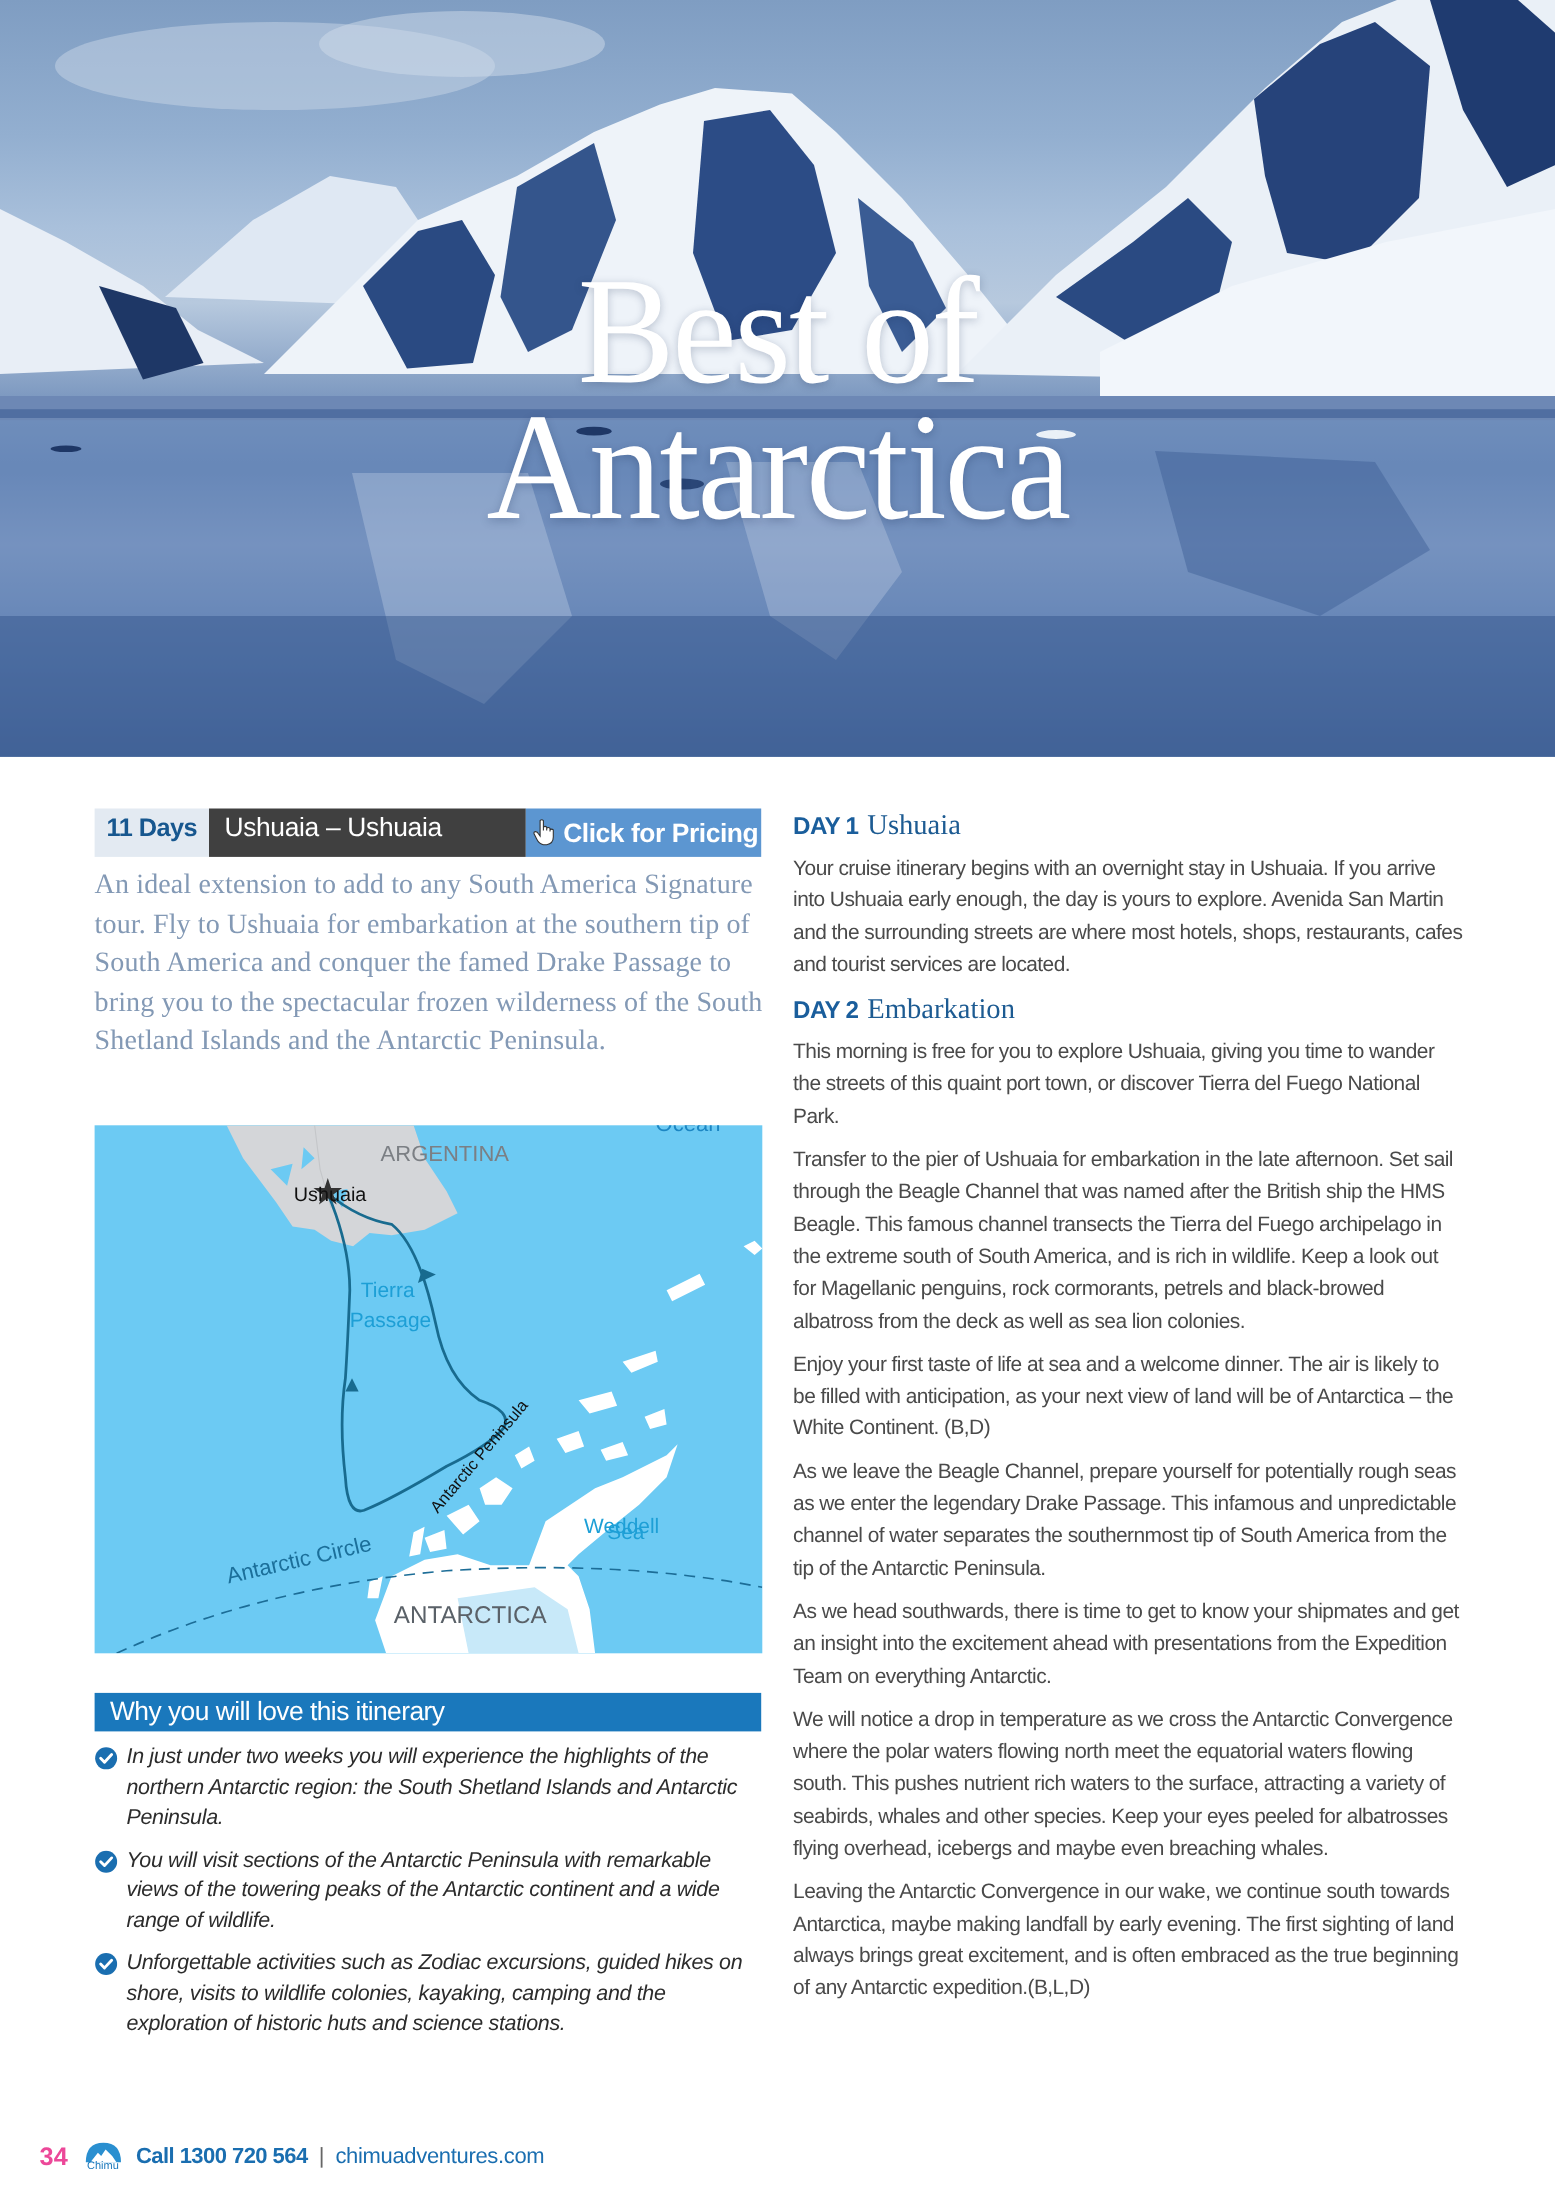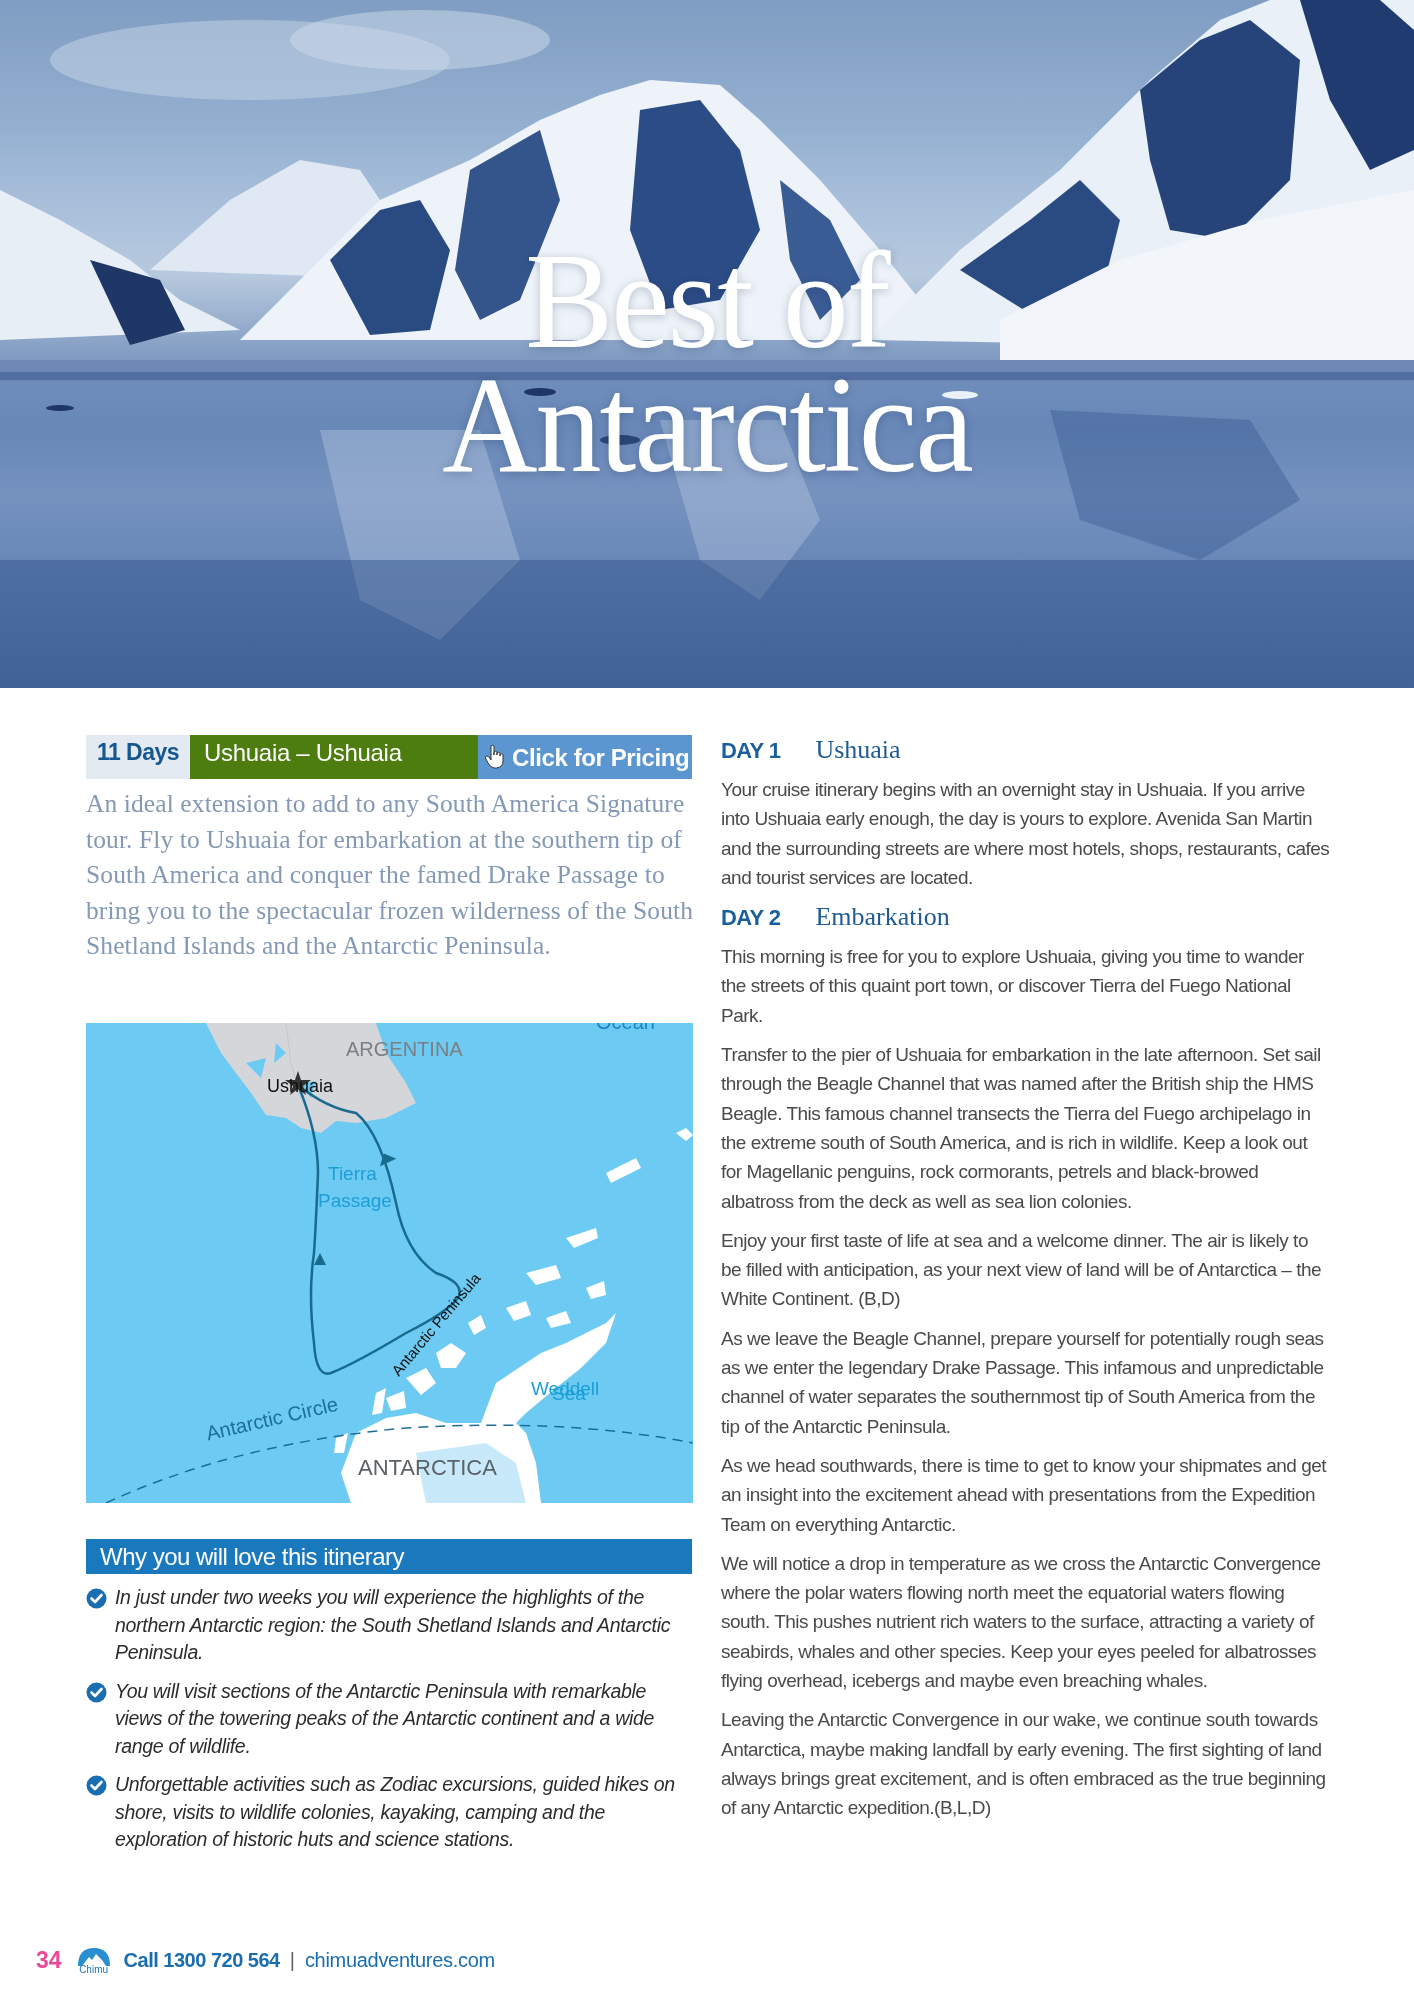--- a/index.html
+++ b/index.html
@@ -13,21 +13,21 @@
   .hero-title { position: absolute; left: 0; width: 1414px; text-align: center; color: #ffffff;
     font-family: "Liberation Serif", "DejaVu Serif", serif; font-weight: normal; letter-spacing: -2px;
     text-shadow: 0 2px 8px rgba(20,40,80,0.25); }
   .hero-title.l1 { top: 236px; font-size: 132px; line-height: 130px; transform: scaleY(1.05); }
   .hero-title.l2 { top: 360px; font-size: 132px; line-height: 130px; transform: scaleY(1.05); }
 
   
   .infobar { position: absolute; left: 86px; top: 735px; width: 606px; height: 44px; display: flex; }
   .infobar .days { width: 104px; background: #e3eaf2; color: #17578f; font-weight: bold;
     font-size: 23px; line-height: 35px; text-align: center; letter-spacing: -0.5px; }
-  .infobar .route { width: 288px; background: #4d7c0f; color: #ffffff; font-size: 24px; line-height: 35px;
+  .infobar .route { width: 288px; background: #404040; color: #ffffff; font-size: 24px; line-height: 35px;
     padding-left: 14px; letter-spacing: -0.3px; }
   .infobar .pricing { flex: 1; background: #5c96d1; color: #ffffff; font-size: 24px; font-weight: bold;
     line-height: 35px; display: flex; align-items: center; padding-left: 6px; cursor: pointer; letter-spacing: -0.4px; }
   .infobar .pricing svg { margin-right: 6px; }
 
   
   .intro { position: absolute; left: 86px; top: 786px; width: 612px; font-family: "Liberation Serif", "DejaVu Serif", serif;
     font-size: 25.5px; line-height: 35.5px; color: #8399b5; letter-spacing: 0.1px; }
 
   
@@ -38,21 +38,21 @@
   
   .why-bar { position: absolute; left: 86px; top: 1539px; width: 606px; height: 35px; background: #1a78bc;
     color: #ffffff; font-size: 24px; line-height: 35px; padding-left: 14px; letter-spacing: -0.5px; }
   .why-list { position: absolute; left: 86px; top: 1584px; width: 610px; list-style: none; }
   .why-list li { position: relative; padding-left: 29px; font-size: 19.5px; line-height: 27.5px; color: #2c2c2c;
     font-style: italic; margin-bottom: 11px; letter-spacing: -0.3px; }
   .why-list li .chk { position: absolute; left: 0; top: 4px; width: 21px; height: 21px; }
 
   
   .right { position: absolute; left: 721px; top: 735px; width: 610px; }
-  .day-head { display: flex; align-items: baseline; margin-bottom: 10px; gap: 27px; }
+  .day-head { display: flex; align-items: baseline; margin-bottom: 10px; }
   .day-head .dnum { font-weight: bold; color: #1a5e9c; font-size: 22px; letter-spacing: -0.6px; margin-right: 8px; }
   .day-head .dtitle { font-family: "Liberation Serif", "DejaVu Serif", serif; color: #1d5b92; font-size: 26px; letter-spacing: 0px; }
   .para { font-size: 19px; line-height: 29.3px; color: #4a4a4a; margin-bottom: 10px; letter-spacing: -0.5px; }
 
   
   .footer { position: absolute; left: 36px; top: 1942px; height: 36px; display: flex; align-items: center; }
   .footer .pg { font-weight: bold; font-size: 23px; color: #ec4899; margin-right: 14px; }
   .footer .logo { display: flex; flex-direction: column; align-items: center; margin-right: 12px; }
   .footer .logo-text { font-size: 10px; color: #1a78bc; margin-top: -2px; }
   .footer .call { font-weight: bold; font-size: 20px; color: #1a6eb0; letter-spacing: -0.5px; }

